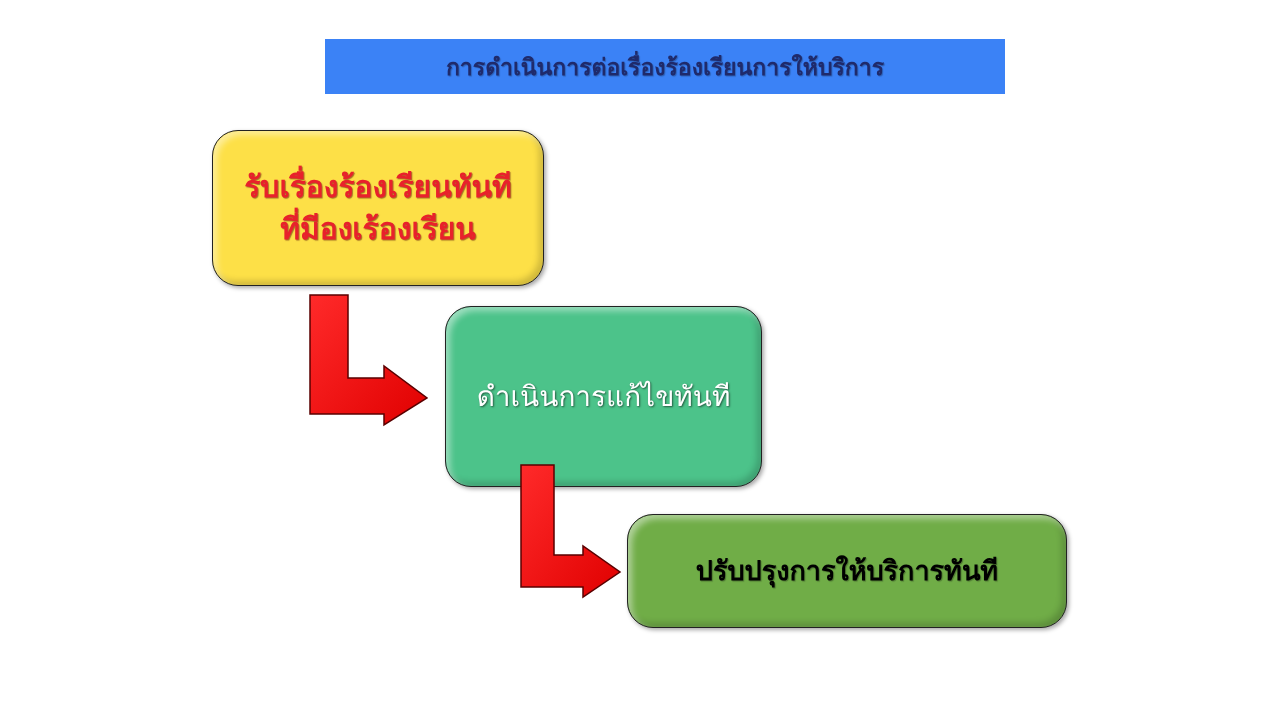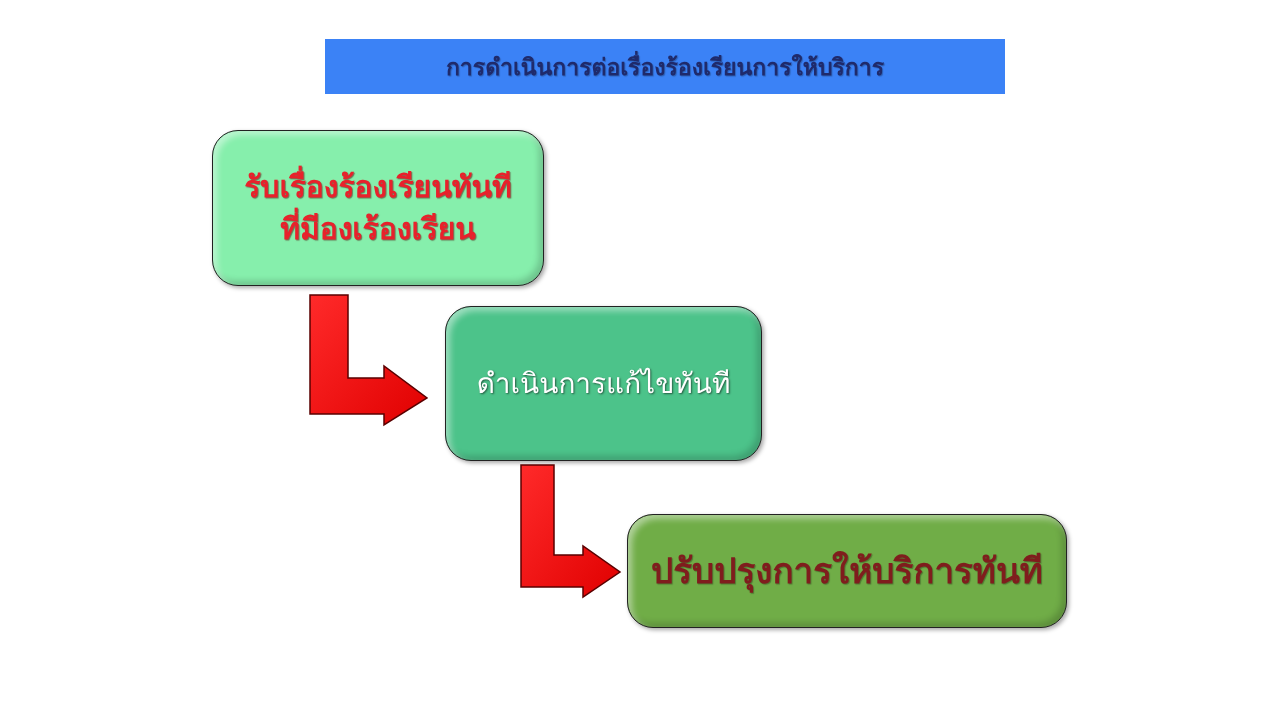--- a/index.html
+++ b/index.html
@@ -18,26 +18,26 @@
       text-shadow: 1px 1px 1px rgba(0,0,0,0.25);
     }
     .box {
       position: absolute; border: 1.5px solid #222;
       border-radius: 26px;
       display: flex; align-items: center; justify-content: center;
       text-align: center; box-sizing: border-box;
       box-shadow: inset 4px 4px 6px rgba(255,255,255,0.45), inset -4px -4px 6px rgba(0,0,0,0.18), 2px 2px 4px rgba(0,0,0,0.35);
     }
     .box .label { font-weight: bold; line-height: 1.4; }
-    #box1 { left: 212px; top: 130px; width: 332px; height: 156px; background: #86efac; }
+    #box1 { left: 212px; top: 130px; width: 332px; height: 156px; background: #fde047; }
     #box1 .label { color: #e8212b; font-size: 30px; text-shadow: 1px 1px 1px rgba(80,0,0,0.5); }
-    #box2 { left: 445px; top: 306px; width: 317px; height: 155px; background: #4cc38a; }
+    #box2 { left: 445px; top: 306px; width: 317px; height: 181px; background: #4cc38a; }
     #box2 .label { color: #ffffff; font-size: 28px; font-weight: normal; text-shadow: 1px 1px 2px rgba(0,0,0,0.55); }
     #box3 { left: 627px; top: 514px; width: 440px; height: 114px; background: #70ad47; }
-    #box3 .label { color: #7f1d1d; font-size: 35px; text-shadow: 1px 1px 1px rgba(0,0,0,0.3); text-align: center; }
+    #box3 .label { color: #000000; font-size: 27px; text-shadow: 1px 1px 1px rgba(0,0,0,0.3); text-align: center; }
     .arrow { position: absolute; }
   </style>
 </head>
 <body>
 
 <div class="title-bar">
   <span>การดำเนินการต่อเรื่องร้องเรียนการให้บริการ</span>
 </div>
 
 <div class="box" id="box1">

